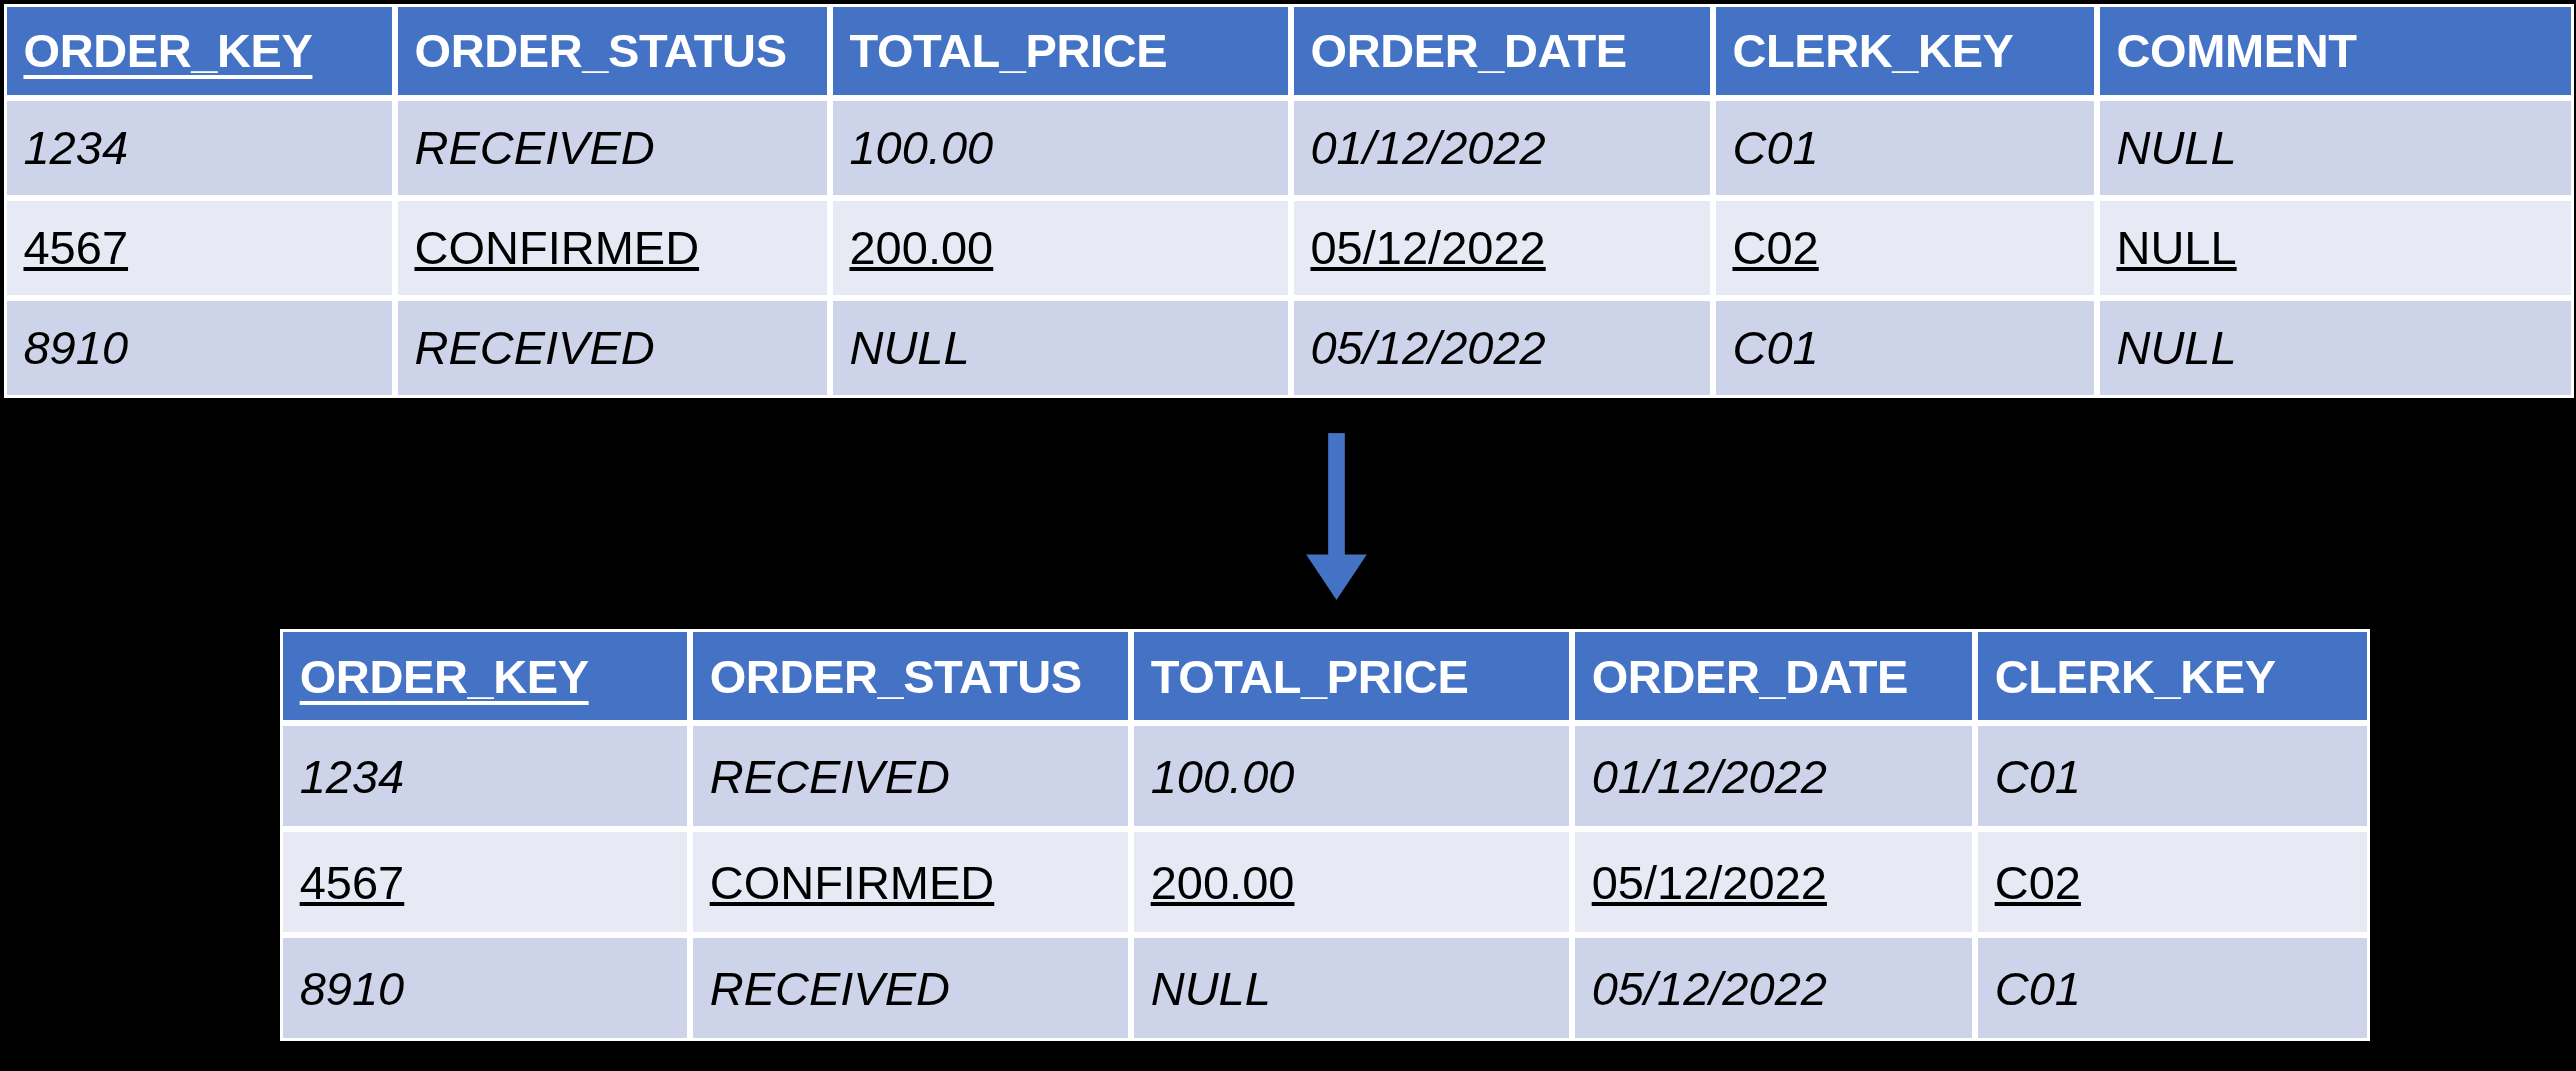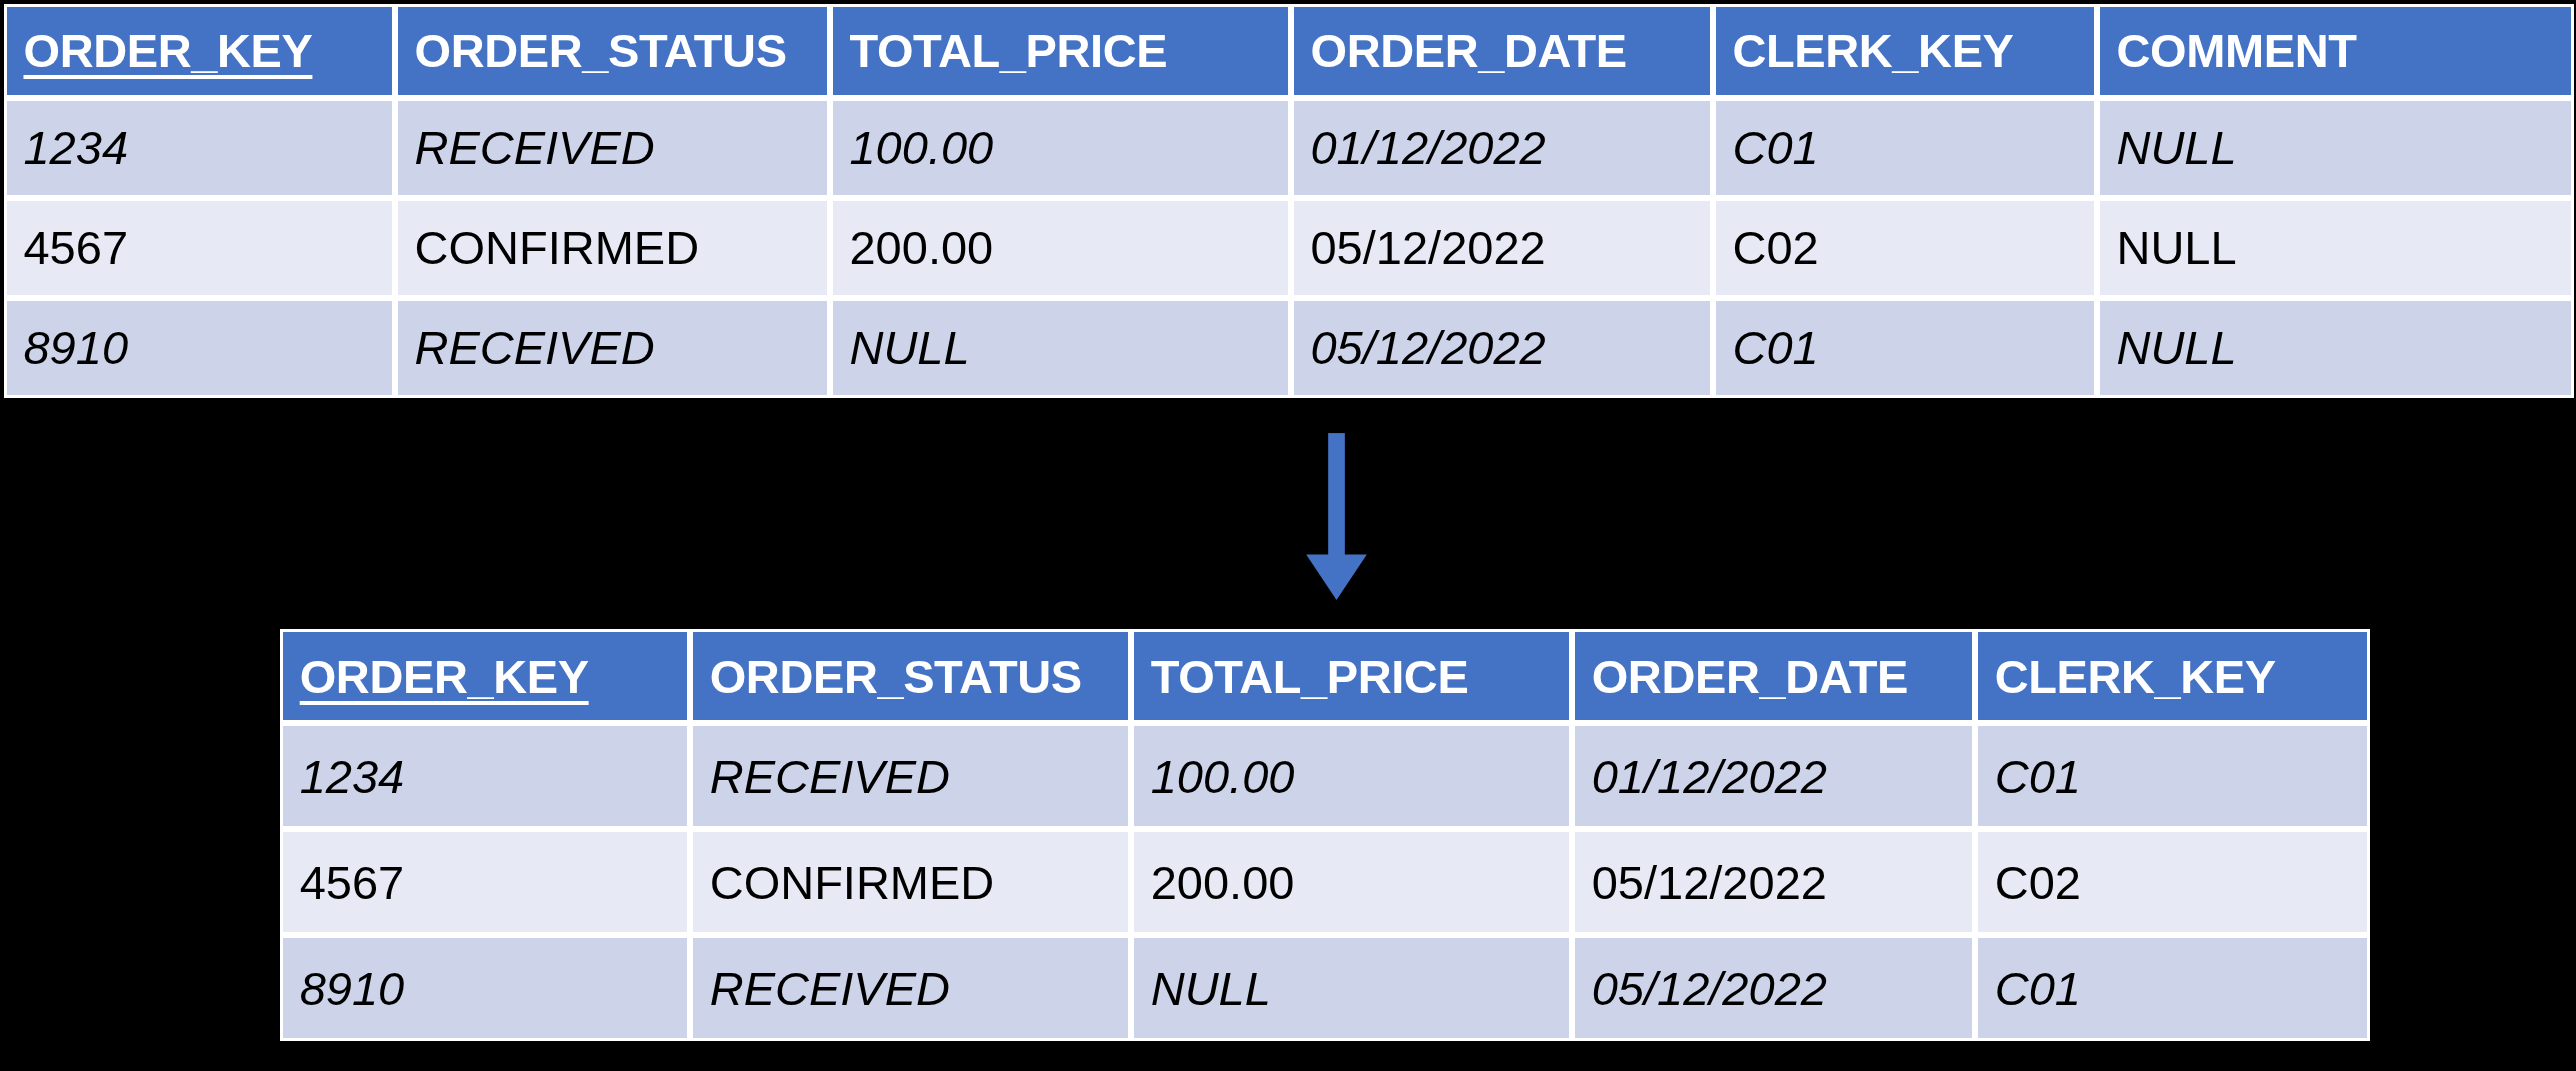--- a/index.html
+++ b/index.html
@@ -42,21 +42,21 @@
     letter-spacing: -0.4px;
   }
 
   .tbl thead td.pk span {
     text-decoration: underline;
     text-underline-offset: 7.6px;
     text-decoration-thickness: 3.8px;
   }
 
   .tbl tbody tr.odd td { background: #CDD4EA; font-style: italic; }
-  .tbl tbody tr.even td { background: #E7EAF5; }
+  .tbl tbody tr.even td { background: #E7EAF5; text-decoration: underline; }
 
   
   #table-top {
     left: 3.8px;
     top: 3.8px;
     width: 2570px;
   }
   #table-top thead td { height: 88px; }
   #table-top tbody td  { height: 94px; }
 

